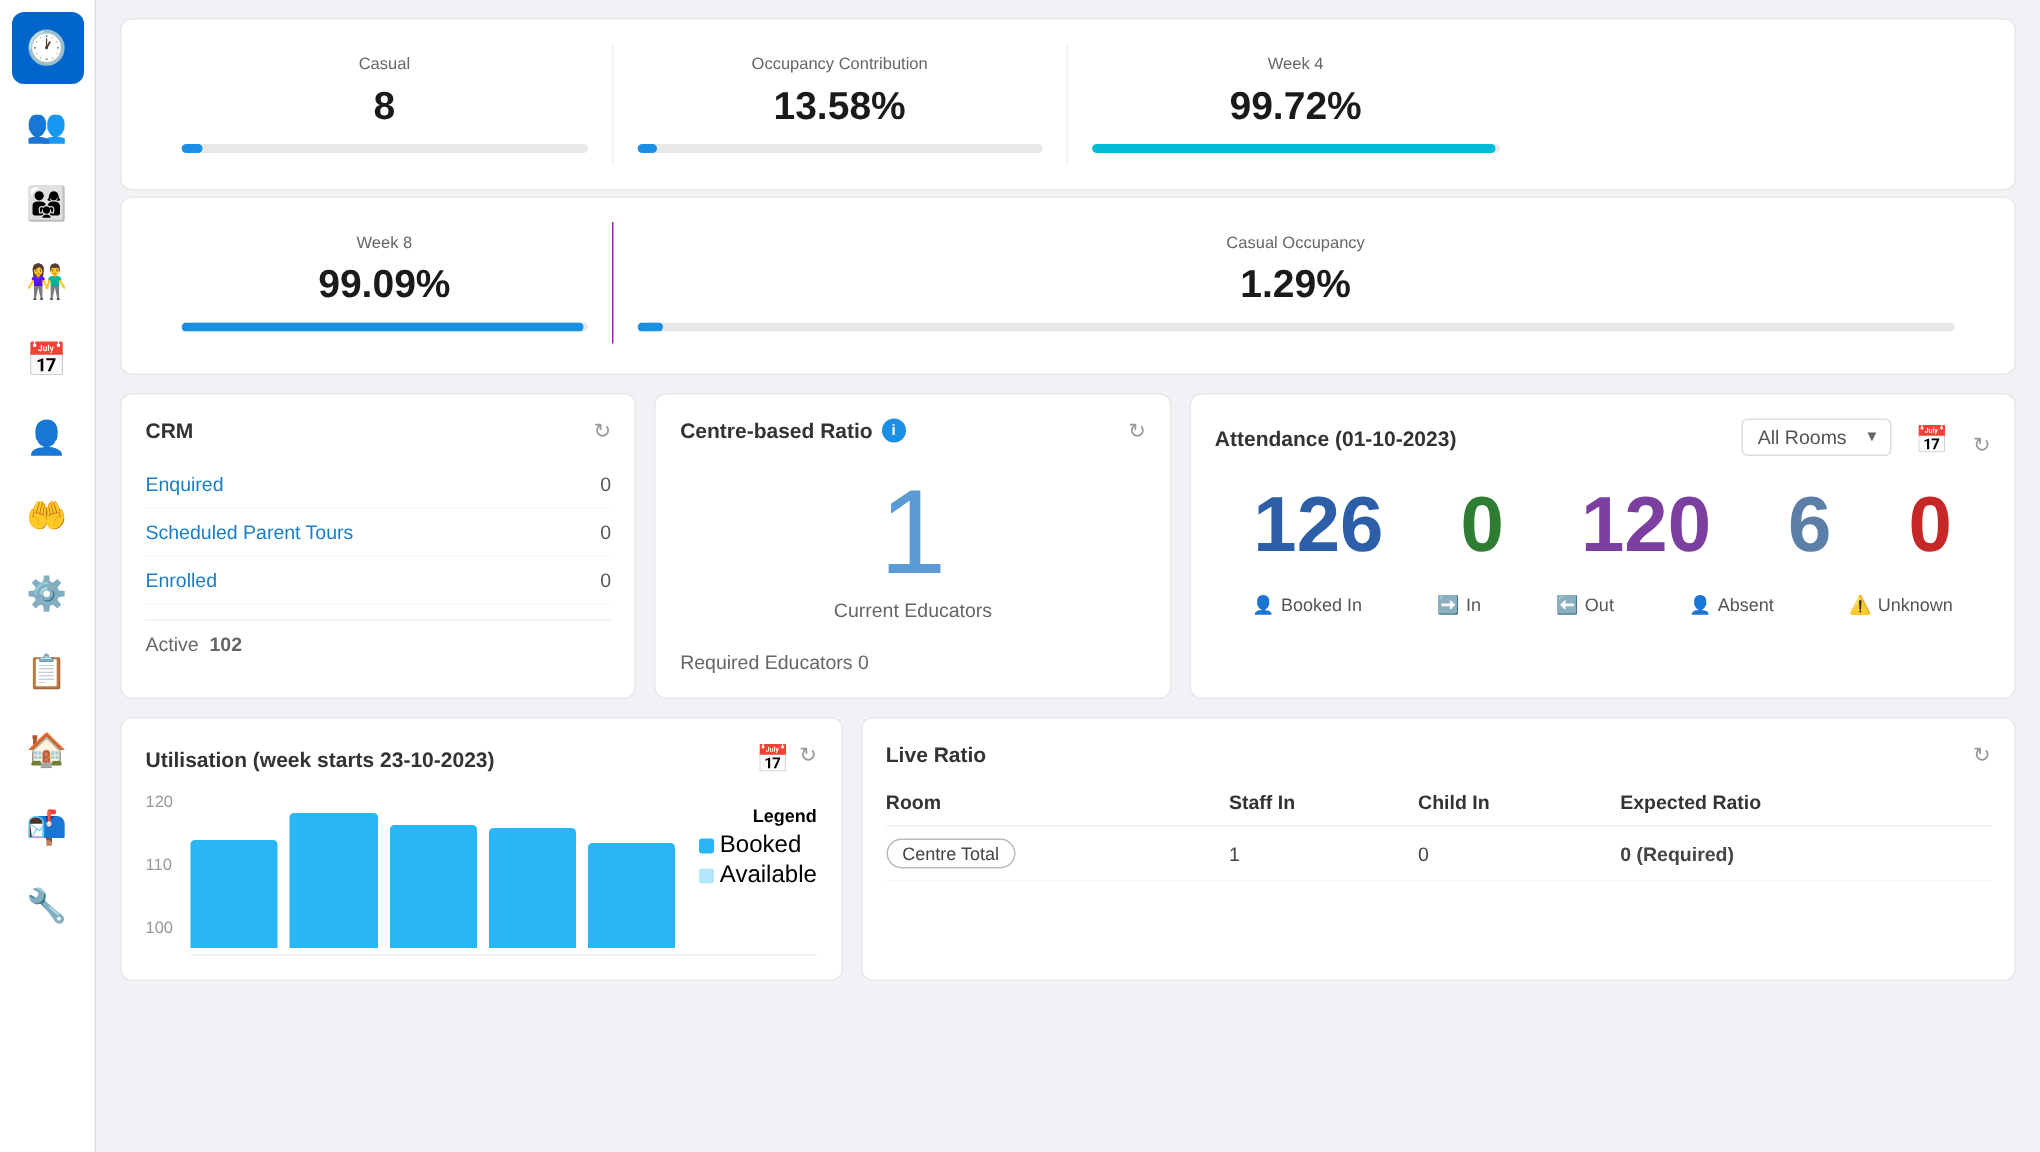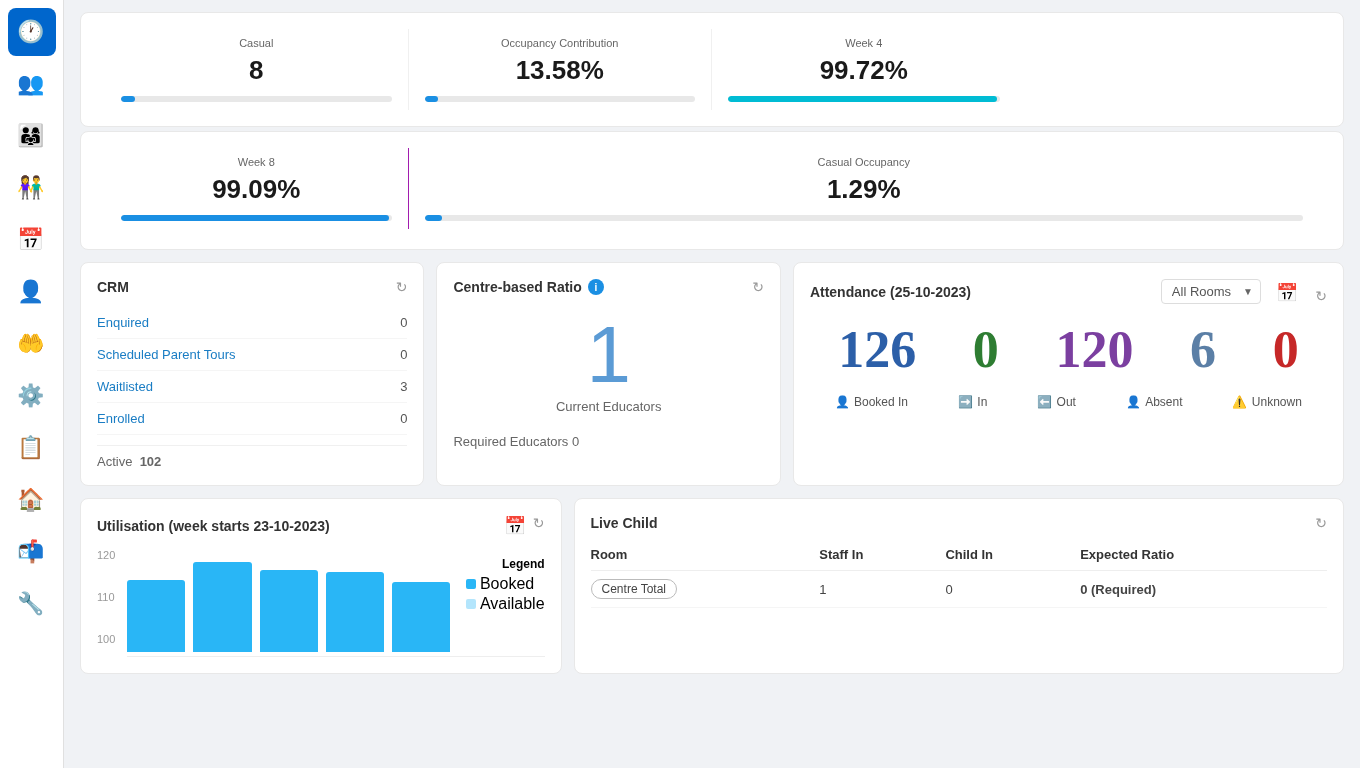--- a/index.html
+++ b/index.html
@@ -195,21 +195,20 @@
       font-size: 10px;
       color: #666;
       pointer-events: none;
     }
 
     .attendance-numbers {
       display: flex;
       justify-content: space-around;
       align-items: center;
       margin: 10px 0 16px;
-      font-family: Liberation Serif, serif;
     }
     .att-num {
       font-size: 52px;
       font-weight: 700;
       text-align: center;
     }
     .att-booked { color: #2c5fa8; }
     .att-in { color: #2e7d32; }
     .att-out { color: #7b3fa0; }
     .att-absent { color: #5b7fa6; }
@@ -422,24 +421,20 @@
       </div>
       <div class="crm-row">
         <span class="crm-label">Enquired</span>
         <span class="crm-value">0</span>
       </div>
       <div class="crm-row">
         <span class="crm-label">Scheduled Parent Tours</span>
         <span class="crm-value">0</span>
       </div>
       <div class="crm-row">
-        <span class="crm-label">Waitlisted</span>
-        <span class="crm-value">3</span>
-      </div>
-      <div class="crm-row">
         <span class="crm-label">Enrolled</span>
         <span class="crm-value">0</span>
       </div>
       <div class="crm-active">
         <span>Active</span>&nbsp;&nbsp;<strong>102</strong>
       </div>
     </div>
 
     <div class="card">
       <div class="card-header">
@@ -451,21 +446,21 @@
       </div>
       <div class="ratio-big-number">1</div>
       <div class="ratio-label">Current Educators</div>
       <div class="ratio-required">
         <span>Required Educators</span>&nbsp;<span>0</span>
       </div>
     </div>
 
     <div class="card">
       <div class="attendance-header">
-        <span class="attendance-title">Attendance (25-10-2023)</span>
+        <span class="attendance-title">Attendance (01-10-2023)</span>
         <div style="display:flex; align-items:flex-end; gap:16px;">
           <div class="room-select-wrapper">
             <select class="room-select">
               <option>All Rooms</option>
             </select>
             <span class="select-chevron">▼</span>
           </div>
           <span class="calendar-icon">📅</span>
           <span class="refresh-icon">↻</span>
         </div>
@@ -547,21 +542,21 @@
                 <span>Available</span>
               </div>
             </div>
           </div>
         </div>
       </div>
     </div>
 
     <div class="card">
       <div class="card-header">
-        <span class="card-title">Live Child</span>
+        <span class="card-title">Live Ratio</span>
         <span class="refresh-icon">↻</span>
       </div>
       <table class="live-ratio-table">
         <thead>
           <tr>
             <th>Room</th>
             <th>Staff In</th>
             <th>Child In</th>
             <th>Expected Ratio</th>
           </tr>

